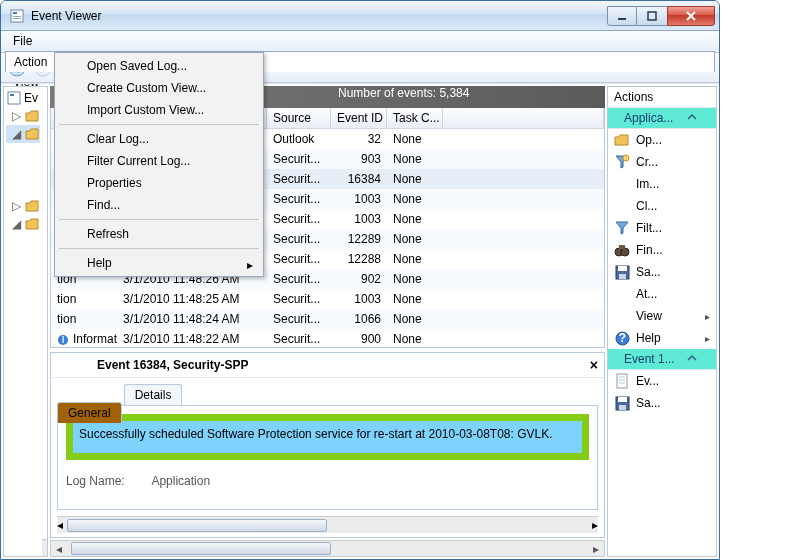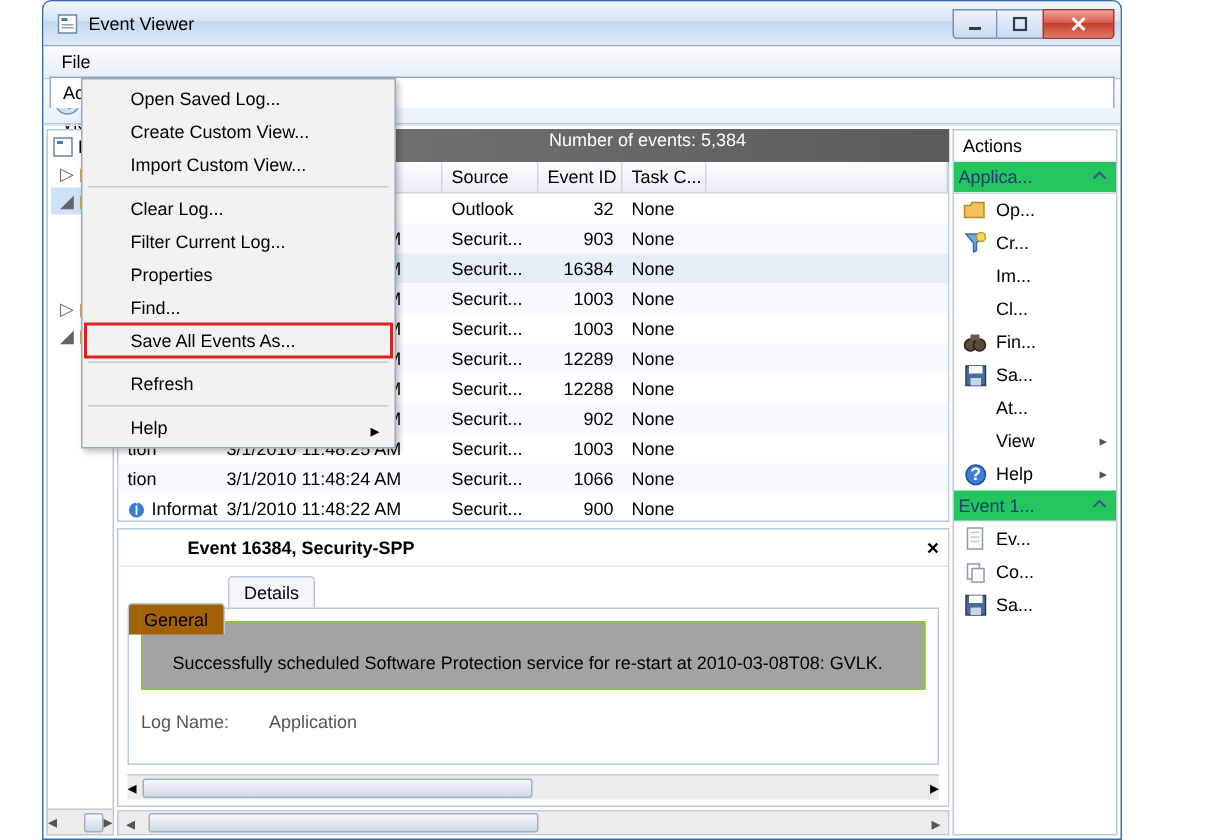--- a/index.html
+++ b/index.html
@@ -1,19 +1,19 @@
 <!DOCTYPE html>
 <html><head>
 <meta charset="utf-8">
 <style>
 * { margin: 0; padding: 0; box-sizing: border-box; font-family: "Segoe UI", Tahoma, sans-serif; font-size: 12px; }
 body { background: #fff; width: 806px; height: 560px; overflow: hidden; position: relative; }
 
 
-.window { width: 720px; height: 560px; border: 1px solid #3b6ea5; border-radius: 6px 6px 0 0; background: #fff; display: flex; flex-direction: column; overflow: hidden; margin-left: 28px; }
+.window { width: 720px; height: 560px; border: 1px solid #3b6ea5; border-radius: 6px 6px 0 0; background: #fff; display: flex; flex-direction: column; overflow: hidden; }
 .titlebar { height: 30px; background: linear-gradient(to bottom, #f2f7fc 0%, #d6e5f5 45%, #c3d9ef 46%, #dceaf8 100%); display: flex; align-items: center; padding: 0 2px 0 8px; border-bottom: 1px solid #8fa9c9; }
 .titlebar .icon { width: 16px; height: 16px; margin-right: 6px; }
 .titlebar .title { flex: 1; color: #000; }
 .win-buttons { display: flex; gap: 0; margin-right: 2px; }
 .win-btn { width: 30px; height: 20px; border: 1px solid #7a8fad; background: linear-gradient(to bottom,#eef4fb,#c9dbef); display: flex; align-items: center; justify-content: center; }
 .win-btn.min { border-radius: 0 0 0 3px; }
 .win-btn.close { width: 48px; border-radius: 0 0 3px 0; background: linear-gradient(to bottom,#f2a299,#d85a4a 45%,#c23b28 46%,#e2786a); border-color:#a0392c; }
 .win-btn.max { border-left: none; border-right: none; }
 
 
@@ -28,21 +28,21 @@
 
 
 .dropdown { position: absolute; left: 54px; top: 52px; width: 210px; background: #f2f2f2; border: 1px solid #96a9c0; box-shadow: 2px 2px 4px rgba(0,0,0,0.25); z-index: 100; padding: 2px; }
 .dd-item { padding: 4px 10px 4px 30px; cursor: default; position: relative; }
 .dd-sep { height: 1px; background: #c8c8c8; margin: 3px 2px; }
 .dd-item.highlighted { outline: 2px solid #e02020; outline-offset: -1px; }
 .dd-arrow { position: absolute; right: 8px; top: 6px; }
 
 
 .body3 { flex: 1; display: flex; overflow: hidden; border-top: 1px solid #dfe6ef; }
-.pane-left { width: 45px; border: 1px solid #b9c9de; margin: 2px; background: #fff; display: flex; flex-direction: column; overflow: hidden; }
+.pane-left { width: 45px; border: 1px solid #b9c9de; margin: 2px; background: #fff; display: flex; flex-direction: row; overflow: hidden; }
 .pane-mid { flex: 1; margin: 2px 0; display: flex; flex-direction: column; overflow: hidden; }
 .pane-right { width: 110px; border: 1px solid #b9c9de; margin: 2px; background: #fff; display: flex; flex-direction: column; overflow: hidden; }
 .tree-body { padding: 2px; }
 .tree-row { display: flex; align-items: center; gap: 2px; padding: 1px 0; white-space: nowrap; }
 .tree-row .tw { width: 10px; display: inline-block; color: #666; }
 .tree-row.selected { background: #cfe3f7; }
 .tree-ico { width: 16px; height: 16px; display: inline-flex; align-items: center; justify-content: center; }
 .folder { fill: #f2c35a; stroke: #b88a28; }
 .hscroll { height: 17px; background: #ececec; border-top: 1px solid #ccc; margin-top: auto; display: flex; align-items: center; }
 .hscroll .thumb { width: 30px; height: 13px; background: linear-gradient(to bottom,#f6f8fb,#cfd9e6); border: 1px solid #9fb0c4; border-radius: 2px; margin-left: 18px; }
@@ -64,27 +64,27 @@
 .gc .ico { display: inline-block; width: 14px; vertical-align: middle; margin-right: 2px; }
 
 
 .detail { border: 1px solid #b9c9de; margin-top: 4px; flex: 1; display: flex; flex-direction: column; background: #fff; min-height: 0; }
 .detail-hdr { display: flex; align-items: center; padding: 4px 6px; border-bottom: 1px solid #dfe6ef; }
 .detail-hdr .title { flex: 1; font-weight: bold; padding-left: 40px; }
 .tabs { display: flex; padding: 6px 6px 0 6px; }
 .tab { padding: 3px 10px; border: 1px solid #b9c9de; border-bottom: none; background: #f3f6fb; margin-right: 2px; border-radius: 3px 3px 0 0; }
 .tab.active { background: #a16207; position: relative; top: 18px; }
 .tab-pane { flex: 1; margin: 0 6px 6px 6px; border: 1px solid #b9c9de; padding: 8px; overflow: hidden; }
-.msgbox { border: 1px solid #84cc16; padding: 20px; height: 46px; overflow: hidden; background: #a3a3a3; }
+.msgbox { border: 7px solid #84cc16; padding: 6px; height: 46px; overflow: hidden; background: #7dd3fc; }
 .lbl-row { margin-top: 14px; color: #555; }
 .det-scroll { height: 17px; background: #ececec; border-top: 1px solid #ccc; display: flex; align-items: center; margin: 0 6px 4px 6px; }
 
 
 .actions-hdr { padding: 3px 6px; border-bottom: 1px solid #dfe6ef; font-weight: normal; }
-.act-group { background: #22c55e; padding: 3px 3px; display: flex; align-items: center; border-bottom: 1px solid #dfe6ef; }
+.act-group { background: #5eead4; padding: 3px 16px; display: flex; align-items: center; border-bottom: 1px solid #dfe6ef; }
 .act-group .nm { flex: 1; color: #1a3e6e; overflow: hidden; white-space: nowrap; }
 .act-caret { width: 14px; height: 14px; }
 .act-item { display: flex; align-items: center; gap: 6px; padding: 3px 6px; cursor: default; }
 .act-ico { width: 16px; height: 16px; display: inline-flex; align-items: center; justify-content: center; }
 .act-txt { flex: 1; white-space: nowrap; overflow: hidden; }
 .act-arrow { color: #555; font-size: 10px; }
 
 
 svg { display: block; }
 </style>
@@ -377,20 +377,28 @@
           <div class="act-item">
             <span class="act-ico"></span>
             <span class="act-txt">Im...</span>
           </div>
           <div class="act-item">
             <span class="act-ico"></span>
             <span class="act-txt">Cl...</span>
           </div>
           <div class="act-item">
             <span class="act-ico">
+              <svg width="16" height="16">
+                <path d="M2 2 L14 2 L9 8 L9 13 L7 14 L7 8 Z" fill="#6fa8e0" stroke="#3a6aa0"></path>
+              </svg>
+            </span>
+            <span class="act-txt">Filt...</span>
+          </div>
+          <div class="act-item">
+            <span class="act-ico">
               <svg width="16" height="14">
                 <circle cx="5" cy="9" r="4" fill="#5a4a3a" stroke="#2a2018"></circle>
                 <circle cx="11" cy="9" r="4" fill="#5a4a3a" stroke="#2a2018"></circle>
                 <rect x="5" y="2" width="6" height="4" fill="#6a5a4a"></rect>
               </svg>
             </span>
             <span class="act-txt">Fin...</span>
           </div>
           <div class="act-item">
             <span class="act-ico">
@@ -434,29 +442,20 @@
           <div class="act-item">
             <span class="act-ico">
               <svg width="14" height="16">
                 <rect x="2" y="1" width="10" height="14" fill="#fff" stroke="#8a9bb0"></rect>
                 <line x1="4" y1="4" x2="10" y2="4" stroke="#bcc"></line>
                 <line x1="4" y1="7" x2="10" y2="7" stroke="#bcc"></line>
                 <line x1="4" y1="10" x2="10" y2="10" stroke="#bcc"></line>
               </svg>
             </span>
             <span class="act-txt">Ev...</span>
-          </div>
-          <div class="act-item">
-            <span class="act-ico">
-              <svg width="15" height="15">
-                <rect x="2" y="2" width="8" height="10" fill="#fff" stroke="#8a9bb0"></rect>
-                <rect x="5" y="5" width="8" height="9" fill="#fff" stroke="#8a9bb0"></rect>
-              </svg>
-            </span>
-            <span class="act-txt">Co...</span>
           </div>
           <div class="act-item">
             <span class="act-ico">
               <svg width="15" height="15">
                 <rect x="1" y="1" width="13" height="13" fill="#4a6aa0" stroke="#2a3a60"></rect>
                 <rect x="3" y="1" width="9" height="5" fill="#fff"></rect>
                 <rect x="4" y="9" width="7" height="5" fill="#c8d6e8"></rect>
               </svg>
             </span>
             <span class="act-txt">Sa...</span>
@@ -469,18 +468,17 @@
 
 <div class="dropdown" id="dropdown">
     <div class="dd-item">Open Saved Log...</div>
     <div class="dd-item">Create Custom View...</div>
     <div class="dd-item">Import Custom View...</div>
     <div class="dd-sep"></div>
     <div class="dd-item">Clear Log...</div>
     <div class="dd-item">Filter Current Log...</div>
     <div class="dd-item">Properties</div>
     <div class="dd-item">Find...</div>
-    <div class="dd-item highlighted">Save All Events As...</div>
     <div class="dd-sep"></div>
     <div class="dd-item">Refresh</div>
     <div class="dd-sep"></div>
     <div class="dd-item">Help<span class="dd-arrow">▸</span></div>
   </div>
 
 </body></html>

